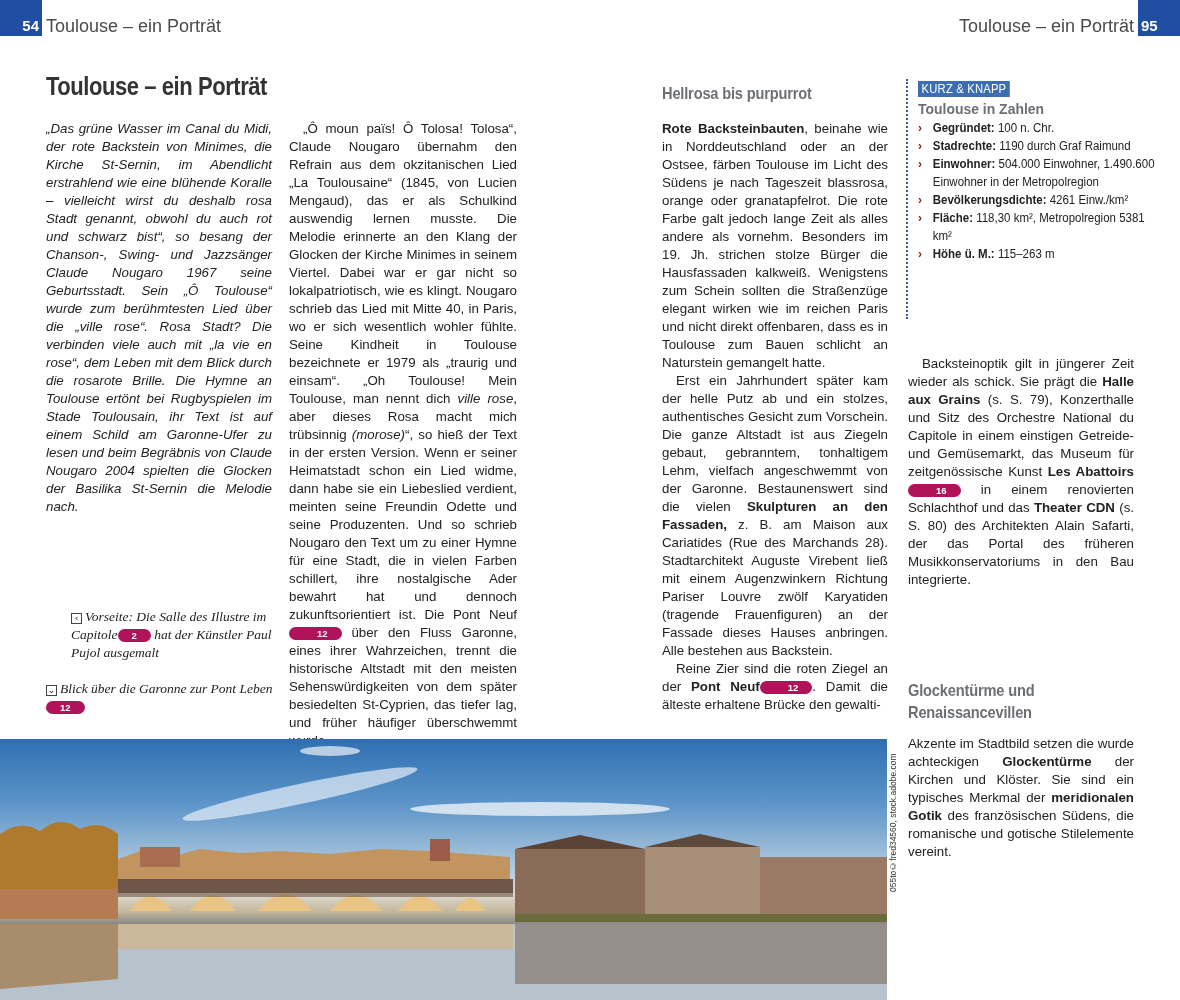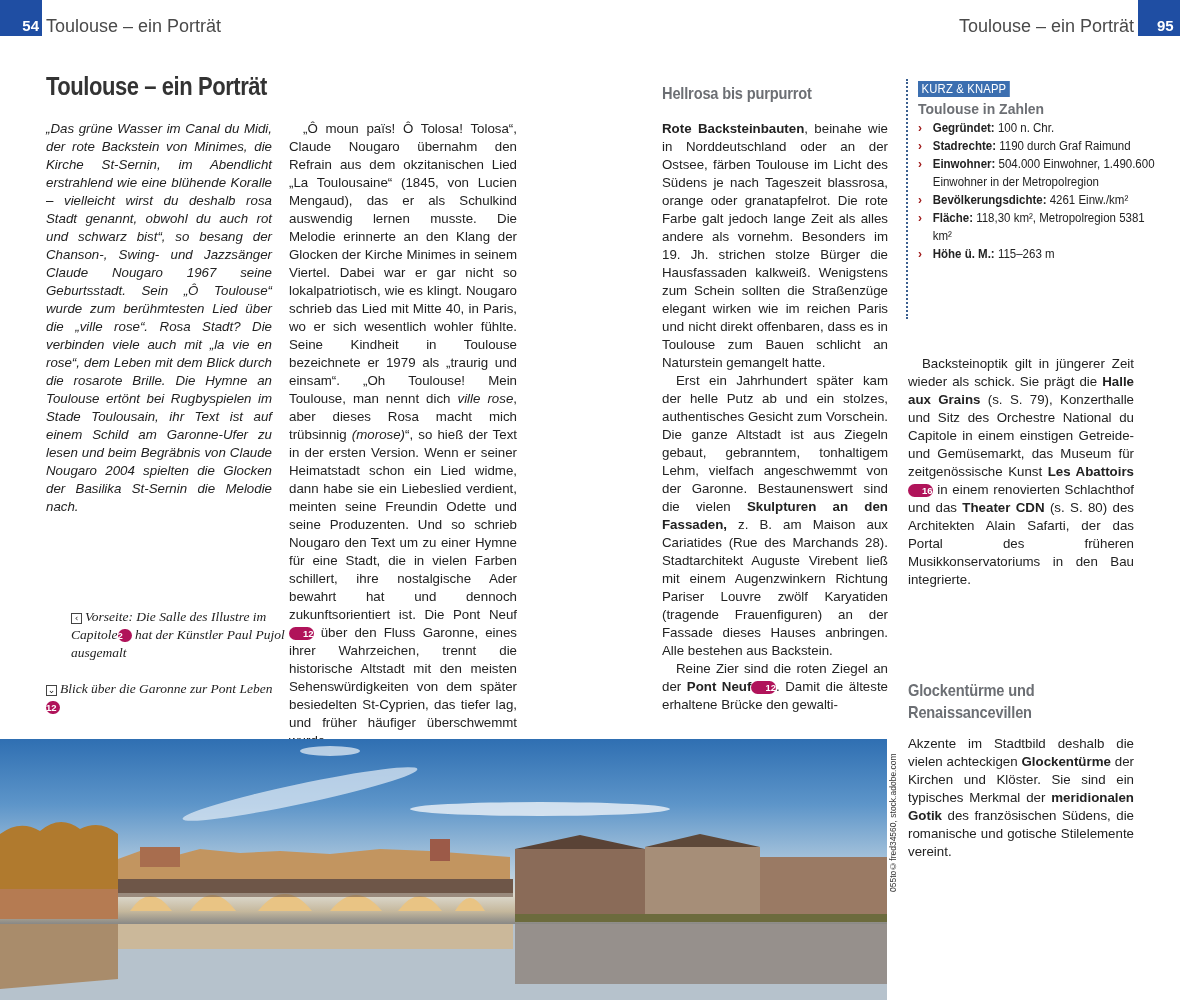--- a/index.html
+++ b/index.html
@@ -2,21 +2,21 @@
 <html><head>
 <meta charset="utf-8">
 <style>
   * { box-sizing: border-box; margin: 0; padding: 0; }
   html, body { width: 1180px; height: 1000px; overflow: hidden; background: #ffffff; }
   body { position: relative; font-family: "Liberation Sans", sans-serif; color: #222; }
 
   .pagetab { position: absolute; top: 0; width: 42px; height: 36px; background: #1f4ea3; color: #fff;
     font-family: "Liberation Sans", sans-serif; font-weight: bold; font-size: 15px; display: flex; align-items: flex-end; padding-bottom: 2px; }
   .pagetab.left { left: 0; justify-content: flex-end; padding-right: 3px; }
-  .pagetab.right { right: 0; width: 42px; justify-content: flex-start; padding-left: 19px; }
+  .pagetab.right { right: 0; width: 42px; justify-content: flex-start; padding-left: 3px; }
   .running { position: absolute; top: 16px; font-size: 18px; color: #4a4a4a; font-family: "Liberation Sans", sans-serif; }
   .running.left { left: 46px; }
   .running.right { right: 46px; }
 
   .title { position: absolute; left: 46px; top: 72px; font-family: "Liberation Sans", sans-serif; font-weight: bold;
     font-size: 25px; color: #333; letter-spacing: -0.5px; transform: scaleX(0.88); transform-origin: left; }
 
   .col { position: absolute; font-size: 13.3px; line-height: 18px; text-align: justify; hyphens: manual; color: #222; }
   .col p { margin: 0; }
   .col p.indent { text-indent: 14px; }
@@ -34,21 +34,21 @@
   .sh2 { left: 908px; top: 680px; }
 
   .caption { position: absolute; left: 46px; width: 230px; font-family: "Liberation Serif", serif; font-style: italic;
     font-size: 13.5px; line-height: 18px; color: #222; }
   .cap1 { top: 608px; margin-left: 25px; }
   .cap2 { top: 680px; }
   .capicon { display: inline-block; width: 11px; height: 11px; border: 1px solid #444; font-size: 9px; line-height: 9px;
     text-align: center; font-style: normal; vertical-align: 0px; margin-right: 3px; font-family: "DejaVu Sans", sans-serif; }
 
   .badge { display: inline-block; min-width: 14px; height: 13px; border-radius: 7px; background: #b0135a; color: #fff;
-    font-size: 9.5px; line-height: 13px; text-align: left; font-weight: bold; font-style: normal; padding: 0 0;
+    font-size: 9.5px; line-height: 13px; text-align: right; font-weight: bold; font-style: normal; padding: 0 14px;
     vertical-align: 0px; font-family: "Liberation Sans", sans-serif; }
 
   .box { position: absolute; left: 906px; top: 79px; width: 250px; height: 240px; border-left: 2px dotted #3a5f8f; padding-left: 10px; }
   .kk { display: inline-block; background: #3c6fb0; color: #fff; font-size: 12.5px; padding: 1px 4px; letter-spacing: 0.2px;
     transform: scaleX(0.9); transform-origin: left; }
   .boxtitle { font-weight: bold; color: #6c6f74; font-size: 15.5px; margin-top: 3px; transform: scaleX(0.9); transform-origin: left; }
   .facts { list-style: none; margin-top: 1px; }
   .facts li { position: relative; padding-left: 16px; font-size: 12.5px; line-height: 18px; color: #222; transform: scaleX(0.92); transform-origin: left; width: 260px; }
   .facts li .chev { position: absolute; left: 0; top: 0; color: #a01c1c; font-weight: bold; font-size: 13px; }
 
@@ -105,21 +105,21 @@
     <li><span class="chev">›</span><span class="b">Höhe ü. M.:</span><span> 115–263 m</span></li>
   </ul>
 </div>
 
 <div class="col c4">
   <p class="indent"><span>Backsteinoptik gilt in jüngerer Zeit wieder als schick. Sie prägt die </span><span class="b">Halle aux Grains</span><span> (s. S. 79), Konzerthalle und Sitz des Orchestre National du Capitole in einem einstigen Getreide- und Gemüsemarkt, das Museum für zeitgenössische Kunst </span><span class="b">Les Abattoirs</span><span class="badge">16</span><span> in einem renovierten Schlachthof und das </span><span class="b">Theater CDN</span><span> (s. S. 80) des Architekten Alain Safarti, der das Portal des früheren Musikkonservatoriums in den Bau integrierte.</span></p>
 </div>
 
 <h2 class="subhead sh2" style="width:250px;">Glockentürme und Renaissancevillen</h2>
 <div class="col c4" style="top:735px;">
-  <p><span>Akzente im Stadtbild deshalb die vielen achteckigen </span><span class="b">Glockentürme</span><span> der Kirchen und Klöster. Sie sind ein typisches Merkmal der </span><span class="b">meridionalen Gotik</span><span> des französischen Südens, die romanische und gotische Stilelemente vereint.</span></p>
+  <p><span>Akzente im Stadtbild setzen die wurde achteckigen </span><span class="b">Glockentürme</span><span> der Kirchen und Klöster. Sie sind ein typisches Merkmal der </span><span class="b">meridionalen Gotik</span><span> des französischen Südens, die romanische und gotische Stilelemente vereint.</span></p>
 </div>
 
 <div class="photo">
   <svg width="887" height="261" viewBox="0 0 887 261">
 
     <ellipse cx="300" cy="55" rx="120" ry="10" fill="#e6eef6" opacity="0.7" transform="rotate(-12 300 55)"></ellipse>
     <ellipse cx="540" cy="70" rx="130" ry="7" fill="#eef3f8" opacity="0.8"></ellipse>
     <ellipse cx="330" cy="12" rx="30" ry="5" fill="#eef3f8" opacity="0.7"></ellipse>
 
     <path d="M0 95 Q20 80 40 92 Q60 75 80 90 Q100 80 118 95 L118 160 L0 165 Z" fill="#b07a2e"></path>

